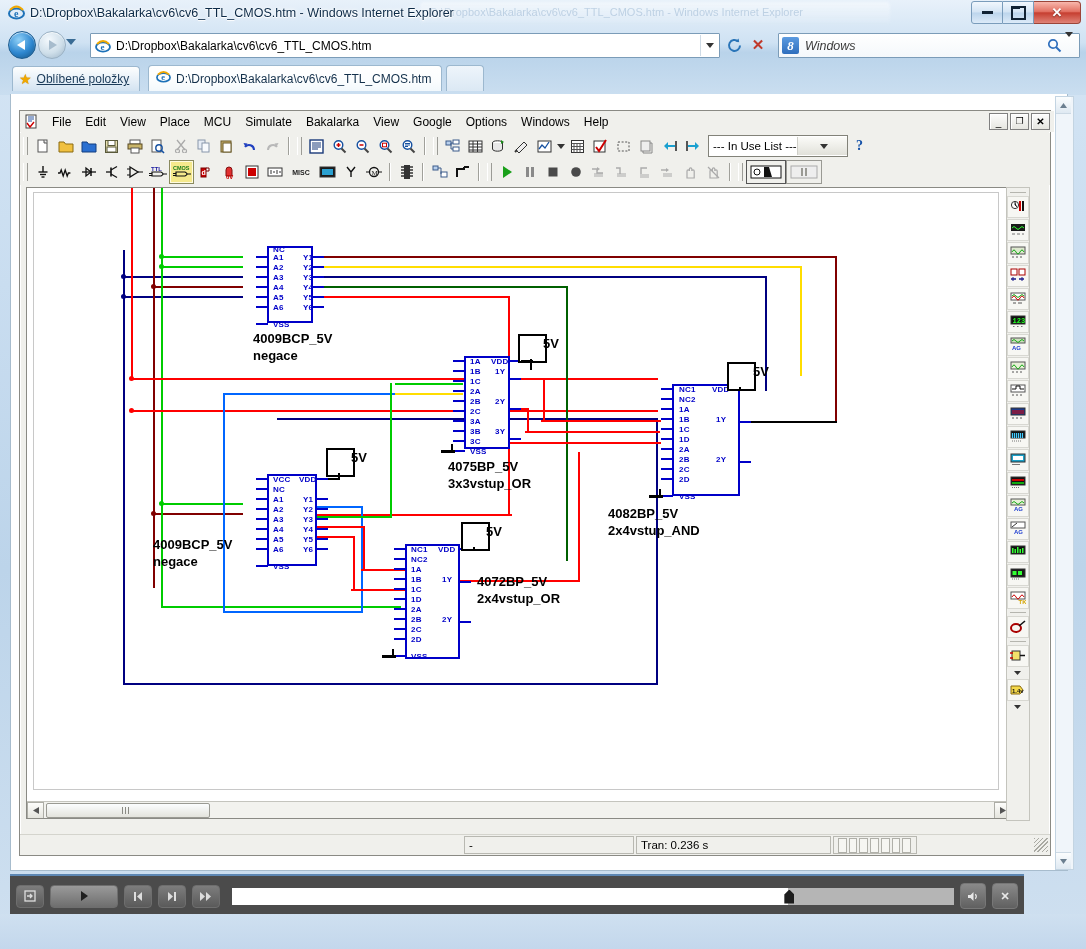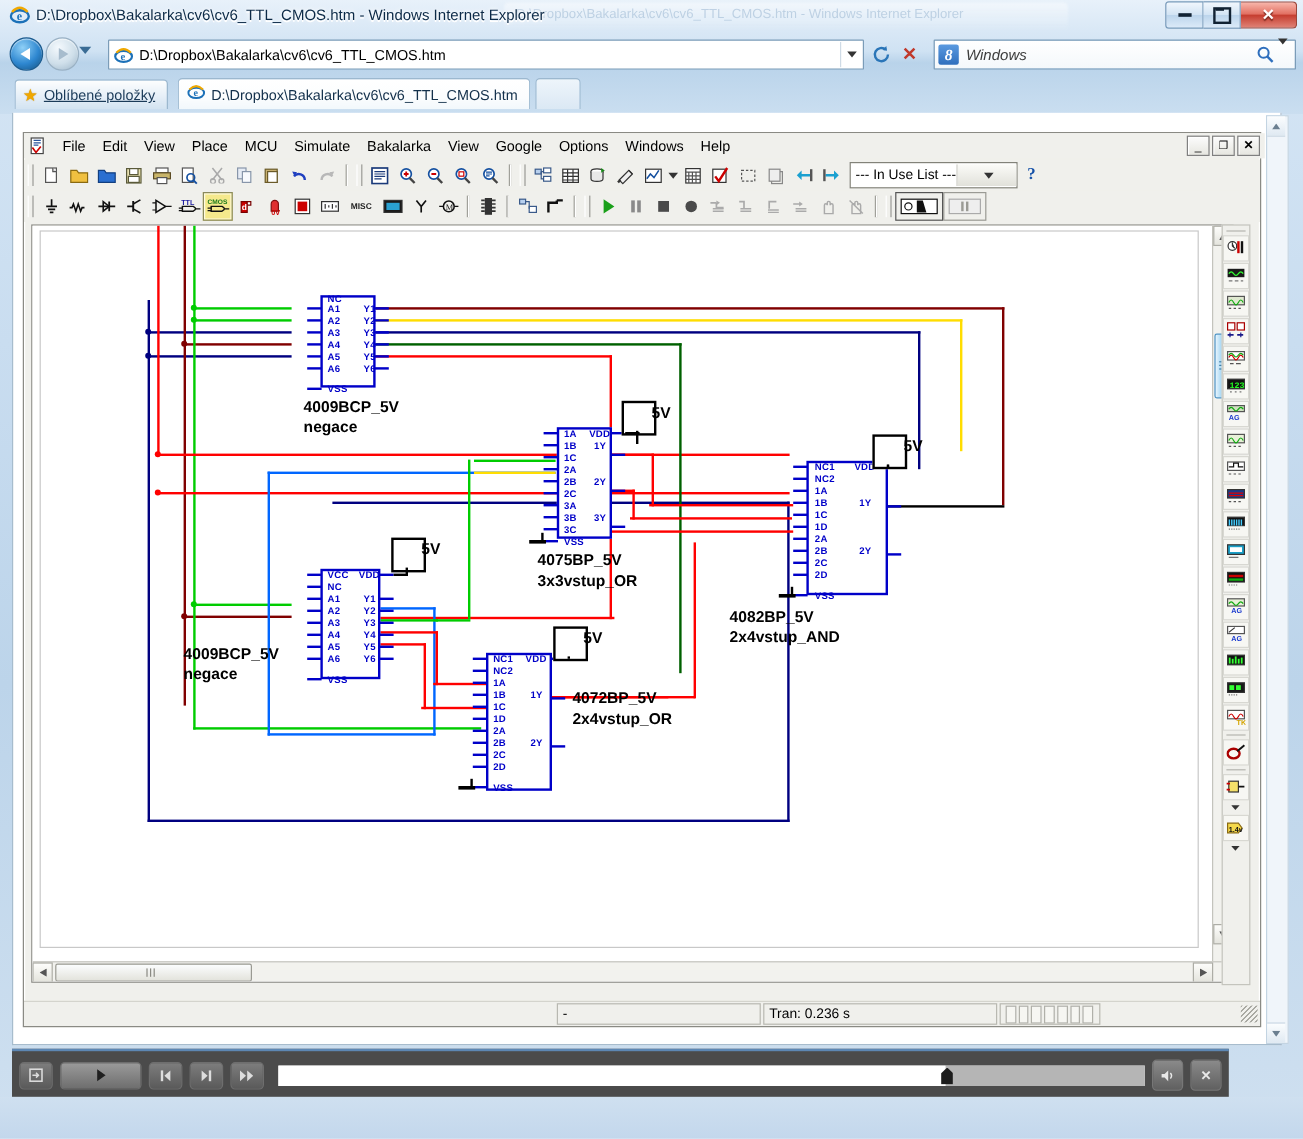--- a/index.html
+++ b/index.html
@@ -232,21 +232,21 @@
     border:1px solid #adada6;display:flex;align-items:center;justify-content:center;
   }
   .sthumb{
     background:linear-gradient(to bottom,#f6fbfe,#cfe8f8 40%,#a8d4f0 60%,#d9eefb);
     border:1px solid #4b93c6;border-radius:2px;
   }
   .sthumb.blue{background:linear-gradient(to right,#e8f5fd,#9ed3f2 40%,#6cbbe8 60%,#cfeafb);}
 
   
   .instbar{
-    position:absolute;right:8px;top:76px;width:22px;height:630px;
+    position:absolute;right:20px;top:76px;width:22px;height:630px;
     background:#f0f0ec;border:1px solid #c4c4bd;
     display:flex;flex-direction:column;align-items:center;padding-top:2px;gap:1px;
     overflow:hidden;
   }
   .ibtn{
     width:20px;height:20px;border:1px solid #d8d8d2;background:#f7f7f3;
     display:flex;align-items:center;justify-content:center;
     font-size:8px;overflow:hidden;
   }
   .ibar{width:16px;height:1px;background:#b5b5ae;margin:2px 0;}

